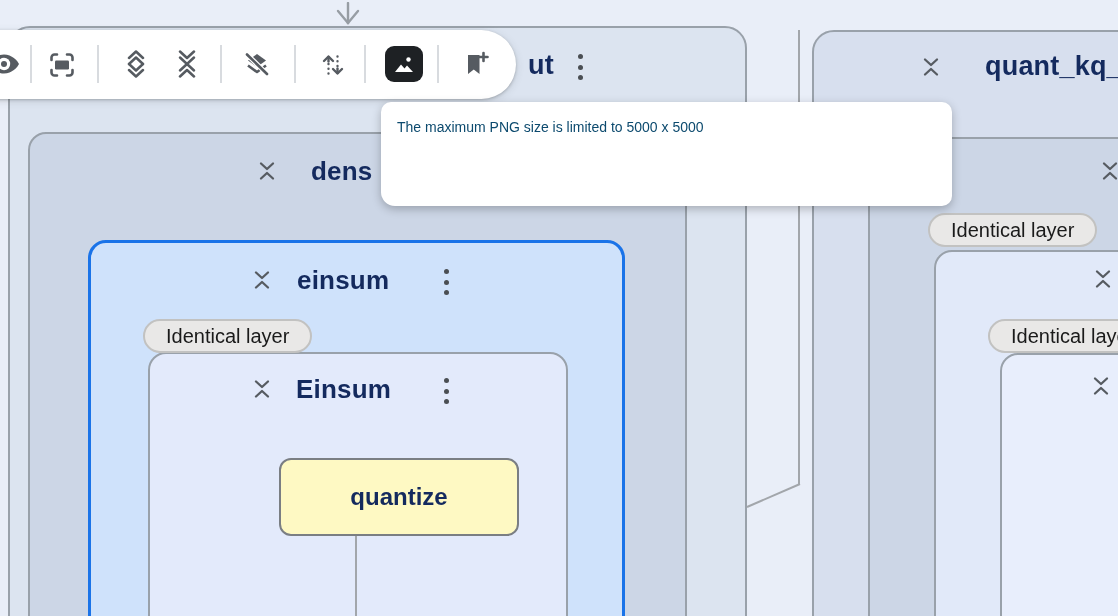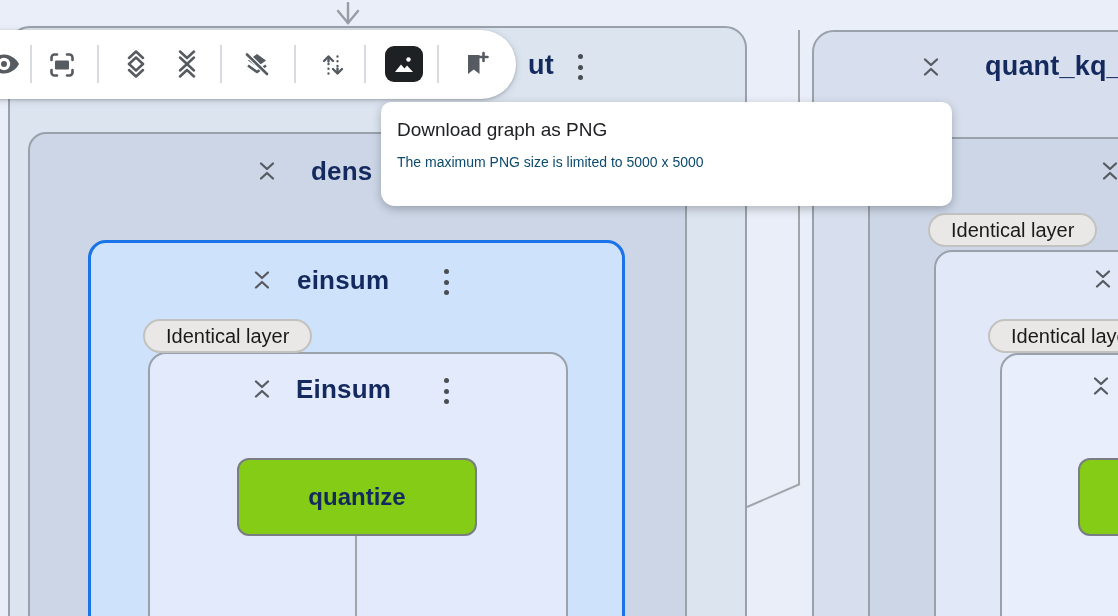--- a/index.html
+++ b/index.html
@@ -35,23 +35,23 @@
   .badge {
     position: absolute; height: 34px; line-height: 31px;
     padding: 0 21px; border-radius: 17px;
     background: #e9e8e7; border: 2px solid #c2c2c1;
     font-size: 20px; color: #1a1a1a; white-space: nowrap;
   }
 
   
   .opnode {
     position: absolute; height: 78px; border-radius: 12px;
-    background: #84cc16; border: 2.5px solid #7a7e83;
+    background: #fef9c3; border: 2.5px solid #7a7e83;
     display: flex; align-items: center; justify-content: center;
-    font-size: 24px; font-weight: 600; color: #142a5e;
+    font-size: 24px; font-weight: 600; color: #142a5e; margin-left: 42px;
   }
 
   
   .edge-v { position: absolute; width: 2px; background: #a2a6ab; }
   .edge-svg, .arrow-svg { position: absolute; }
 
   
   .toolbar {
     position: absolute; left: -30px; top: 30px; width: 546px; height: 69px;
     background: #ffffff; border-radius: 0 35px 35px 0;
@@ -254,17 +254,16 @@
     <svg class="tb-icon" style="left:493px; top:21px;" width="26" height="26" viewBox="0 0 26 26">
       <path d="M5,4 H16.5 V23 L10.75,18.5 5,23 Z" fill="#565b61"></path>
       <g stroke="#565b61" stroke-width="2.6" stroke-linecap="round">
         <line x1="20.5" y1="2" x2="20.5" y2="10"></line>
         <line x1="16.5" y1="6" x2="24.5" y2="6"></line>
       </g>
     </svg>
   </div>
 
   <div class="tooltip">
-    <div class="tt-title">Download graph as PNG</div>
     <div class="tt-sub">The maximum PNG size is limited to 5000 x 5000</div>
   </div>
 
 </div>
 
 </body></html>

